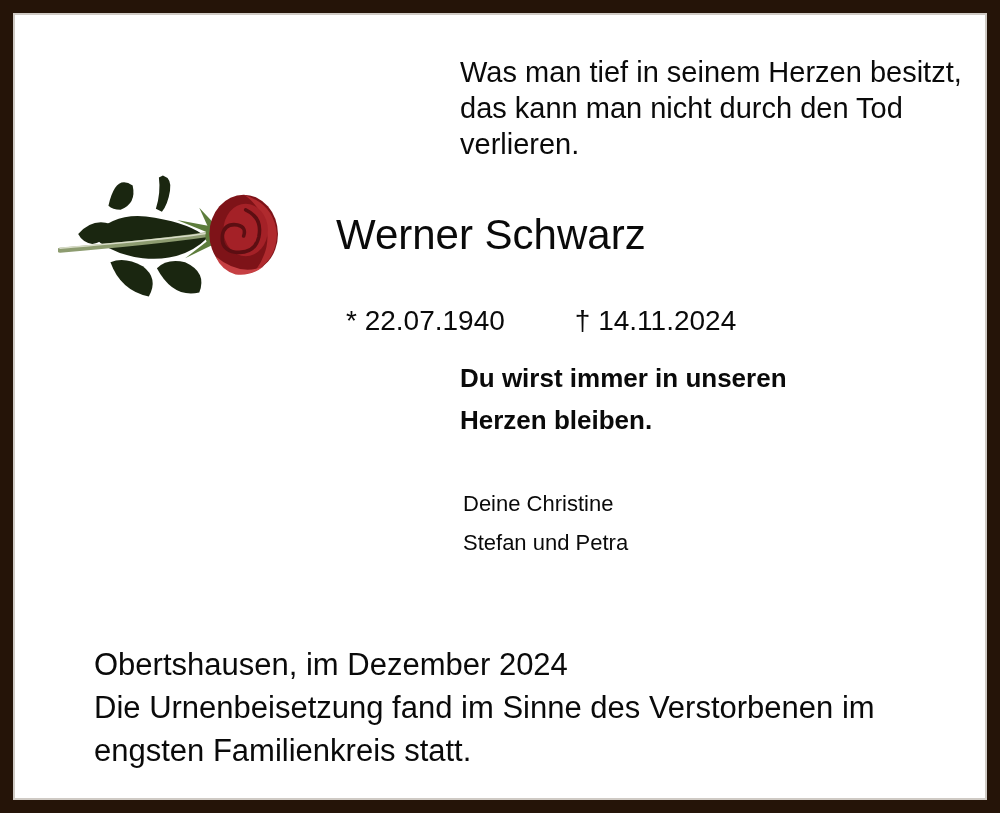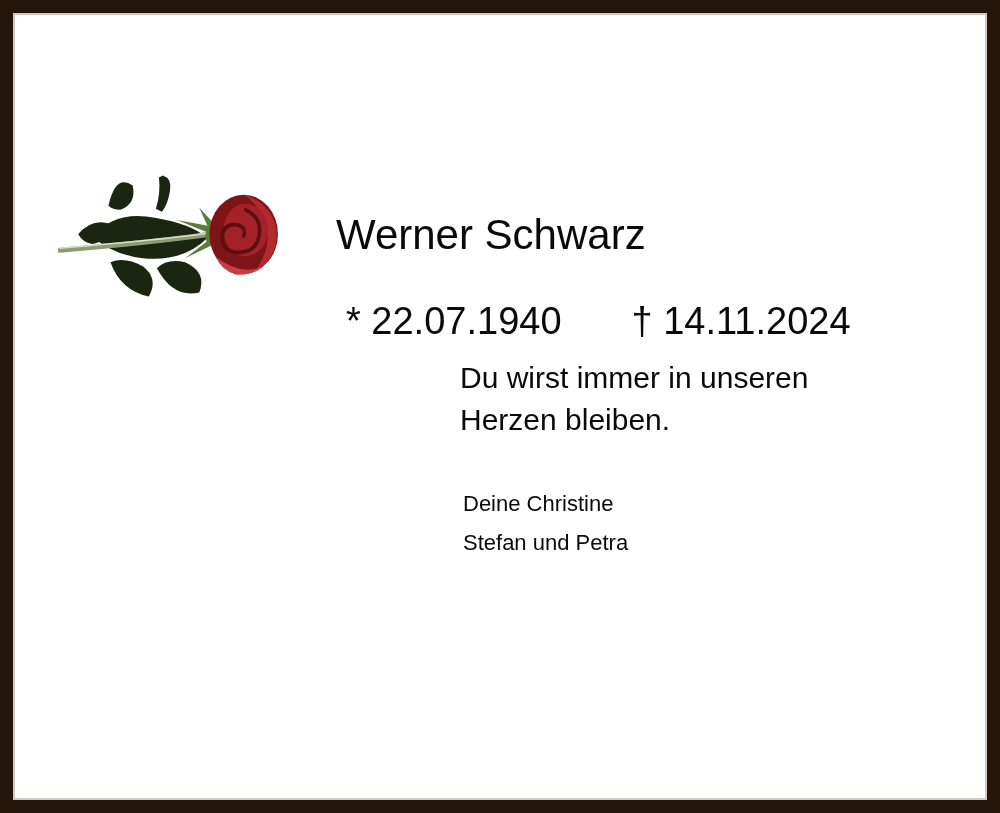--- a/index.html
+++ b/index.html
@@ -14,30 +14,35 @@
     box-shadow:inset 0 0 0 2px rgba(168,158,148,.55);
     background:#ffffff;
   }
   .block{position:absolute;white-space:nowrap;}
   .quote{left:447px;top:41px;font-size:29px;line-height:36px;}
   .rose{position:absolute;left:45px;top:150px;width:224px;height:138px;}
   .name{
     left:323px;top:191px;margin:0;font-size:42px;line-height:62px;
     font-weight:400;letter-spacing:0;
   }
-  .dates{left:333px;top:291px;font-size:38px;line-height:34px;display:flex;gap:70px;}
-  .dedication{left:447px;top:344px;font-size:30px;line-height:42px;}
+  .dates{left:333px;top:291px;font-size:28px;line-height:34px;display:flex;gap:70px;}
+  .dedication{left:447px;top:344px;font-size:26px;line-height:42px;font-weight:bold;}
   .mourners{left:450px;top:471px;font-size:22px;line-height:39px;}
   .closing{left:81px;top:630px;font-size:31px;line-height:43px;}
 </style>
 </head>
 <body>
 
 <div class="frame">
 
+  <div class="block quote">
+    <div>Was man tief in seinem Herzen besitzt,</div>
+    <div>das kann man nicht durch den Tod</div>
+    <div>verlieren.</div>
+  </div>
 
   <svg class="rose" viewBox="0 0 222 136" xmlns="http://www.w3.org/2000/svg" aria-hidden="true">
     <g>
       <path d="M50,42 Q57,10 74,22 Q78,40 62,46 Q54,46 50,42 Z" fill="#1a2610"></path>
       <path d="M104,12 q9,3 7,15 q-2,13 -8,21 l-6,-3 q5,-16 3,-31 Z" fill="#1a2610"></path>
       <path d="M20,70 Q34,54 52,60 Q52,76 34,80 Q24,78 20,70 Z" fill="#1a2610"></path>
       <path d="M34,72 Q58,46 96,54 Q132,60 148,74 Q124,98 84,94 Q52,90 34,72 Z" fill="#1a2610"></path>
       <path d="M52,98 Q62,126 90,132 Q100,114 84,102 Q66,92 52,98 Z" fill="#1a2610"></path>
       <path d="M98,104 Q114,134 140,128 Q148,108 126,98 Q108,94 98,104 Z" fill="#1a2610"></path>
     </g>
@@ -68,14 +73,19 @@
   <div class="block dedication">
     <div>Du wirst immer in unseren</div>
     <div>Herzen bleiben.</div>
   </div>
 
   <div class="block mourners">
     <div>Deine Christine</div>
     <div>Stefan und Petra</div>
   </div>
 
+  <div class="block closing">
+    <div>Obertshausen, im Dezember 2024</div>
+    <div>Die Urnenbeisetzung fand im Sinne des Verstorbenen im</div>
+    <div>engsten Familienkreis statt.</div>
+  </div>
 
 </div>
 
 </body></html>

